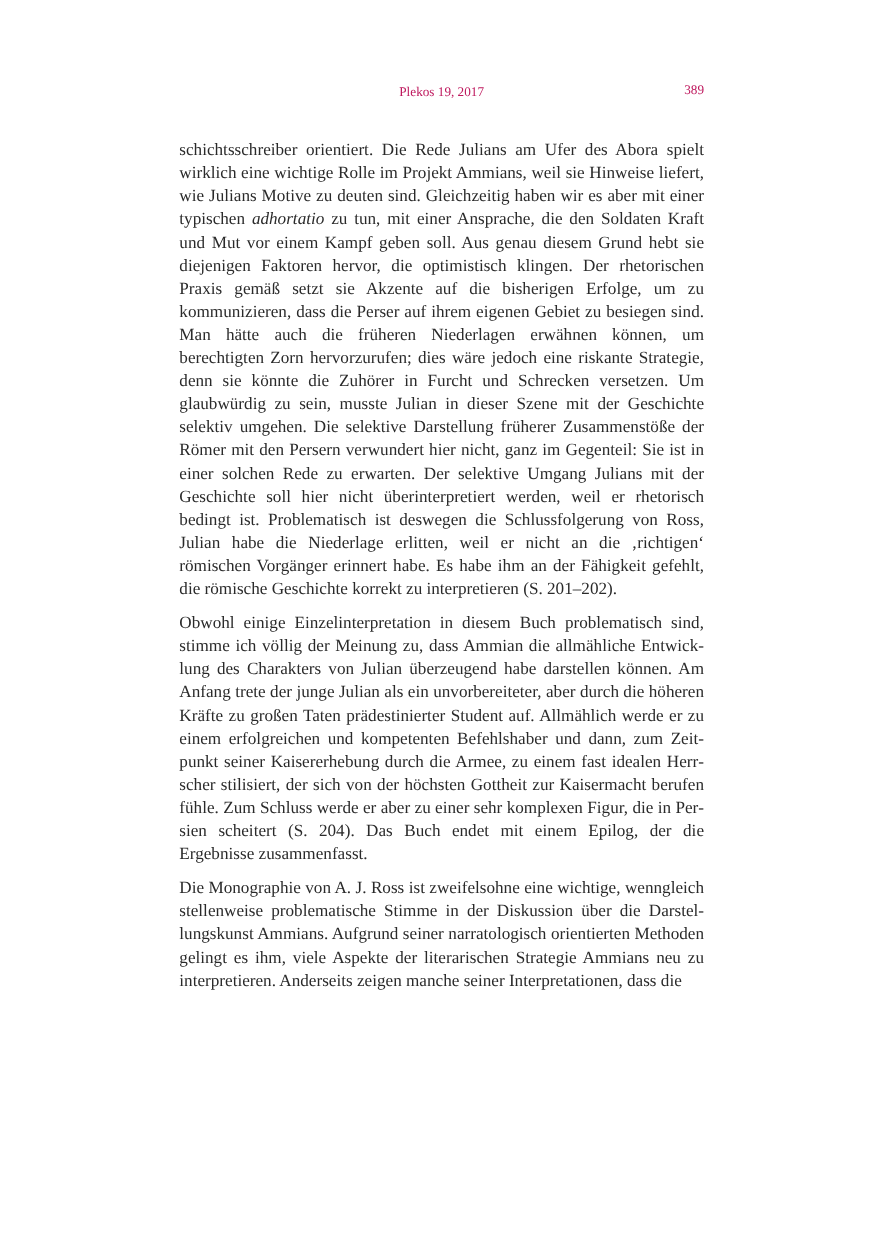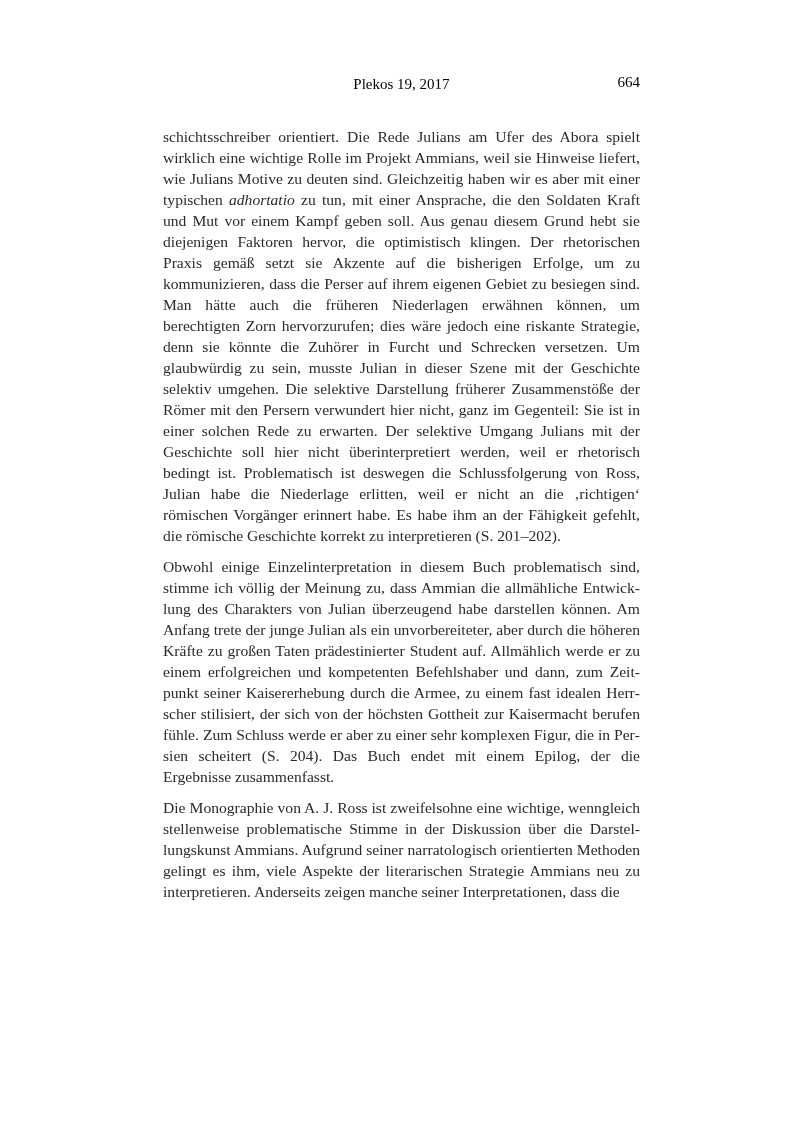--- a/index.html
+++ b/index.html
@@ -14,22 +14,22 @@
       overflow: hidden;
       font-family: "Liberation Serif", "DejaVu Serif", serif;
       color: #2a2a2a;
     }
     .running-head {
       position: absolute;
       top: 74px;
       left: 163px;
       width: 477px;
       height: 20px;
-      font-size: 15px;
-      color: #000000;
+      font-size: 12px;
+      color: #be185d;
     }
     .journal {
       position: absolute;
       left: 0;
       right: 0;
       text-align: center;
       top: 2px;
     }
     .page-number {
       position: absolute;
@@ -50,20 +50,20 @@
       hyphens: manual;
     }
     .para em {
     }
   </style>
 </head>
 <body>
 
 <div class="running-head">
   <span class="journal">Plekos 19, 2017</span>
-  <span class="page-number">664</span>
+  <span class="page-number">389</span>
 </div>
 
 <div class="body-text">
   <p class="para"><span>schichtsschreiber orientiert. Die Rede Julians am Ufer des Abora spielt wirk­lich eine wichtige Rolle im Projekt Ammians, weil sie Hinweise liefert, wie Julians Motive zu deuten sind. Gleichzeitig haben wir es aber mit einer typi­schen </span><em>adhortatio</em><span> zu tun, mit einer Ansprache, die den Soldaten Kraft und Mut vor einem Kampf geben soll. Aus genau diesem Grund hebt sie diejenigen Faktoren hervor, die optimistisch klingen. Der rhetorischen Praxis gemäß setzt sie Akzente auf die bisherigen Erfolge, um zu kommunizieren, dass die Perser auf ihrem eigenen Gebiet zu besiegen sind. Man hätte auch die frühe­ren Niederlagen erwähnen können, um berechtigten Zorn hervorzurufen; dies wäre jedoch eine riskante Strategie, denn sie könnte die Zuhörer in Furcht und Schrecken versetzen. Um glaubwürdig zu sein, musste Julian in dieser Szene mit der Geschichte selektiv umgehen. Die selektive Darstellung früherer Zusammenstöße der Römer mit den Persern verwundert hier nicht, ganz im Gegenteil: Sie ist in einer solchen Rede zu erwarten. Der selektive Umgang Julians mit der Geschichte soll hier nicht überinterpretiert werden, weil er rhetorisch bedingt ist. Problematisch ist deswegen die Schlussfolge­rung von Ross, Julian habe die Niederlage erlitten, weil er nicht an die ‚rich­tigen‘ römischen Vorgänger erinnert habe. Es habe ihm an der Fähigkeit ge­fehlt, die römische Geschichte korrekt zu interpretieren (S. 201–202).</span></p>
   <p class="para">Obwohl einige Einzelinterpretation in diesem Buch problematisch sind, stimme ich völlig der Meinung zu, dass Ammian die allmähliche Entwick­lung des Charakters von Julian überzeugend habe darstellen können. Am Anfang trete der junge Julian als ein unvorbereiteter, aber durch die höheren Kräfte zu großen Taten prädestinierter Student auf. Allmählich werde er zu einem erfolgreichen und kompetenten Befehlshaber und dann, zum Zeit­punkt seiner Kaisererhebung durch die Armee, zu einem fast idealen Herr­scher stilisiert, der sich von der höchsten Gottheit zur Kaisermacht berufen fühle. Zum Schluss werde er aber zu einer sehr komplexen Figur, die in Per­sien scheitert (S. 204). Das Buch endet mit einem Epilog, der die Ergebnisse zusammenfasst.</p>
   <p class="para">Die Monographie von A. J. Ross ist zweifelsohne eine wichtige, wenngleich stellenweise problematische Stimme in der Diskussion über die Darstel­lungskunst Ammians. Aufgrund seiner narratologisch orientierten Metho­den gelingt es ihm, viele Aspekte der literarischen Strategie Ammians neu zu interpretieren. Anderseits zeigen manche seiner Interpretationen, dass die</p>
 </div>
 
 </body></html>

